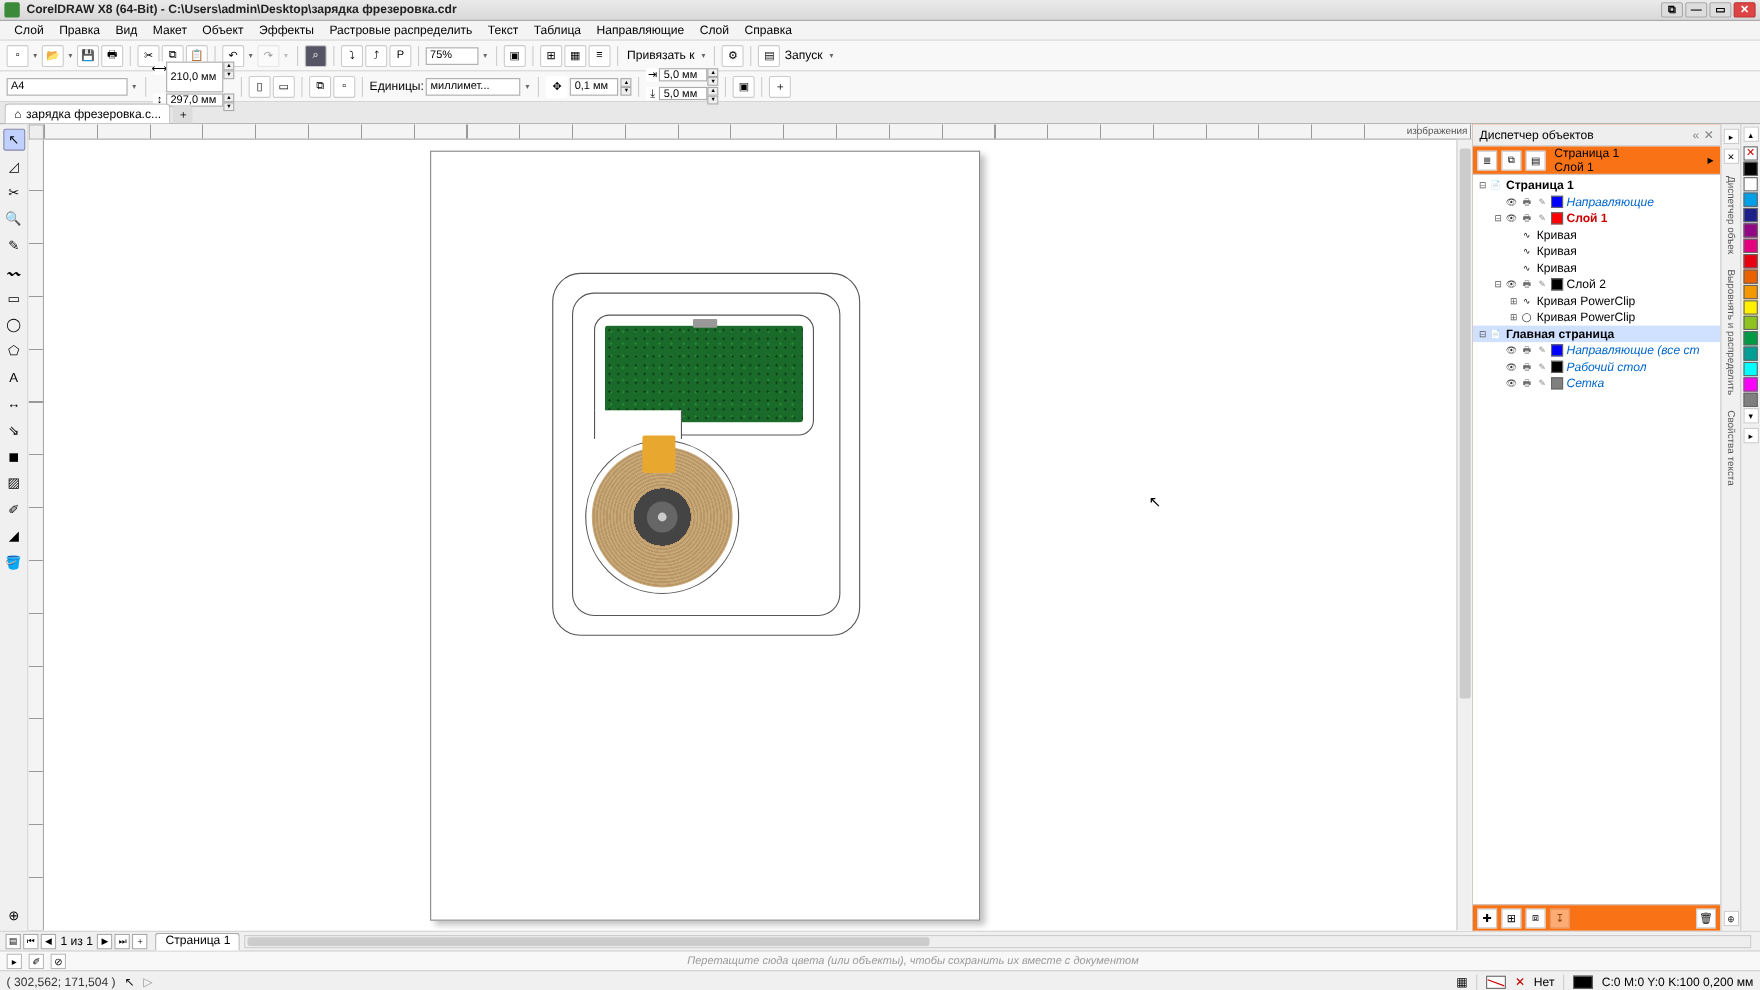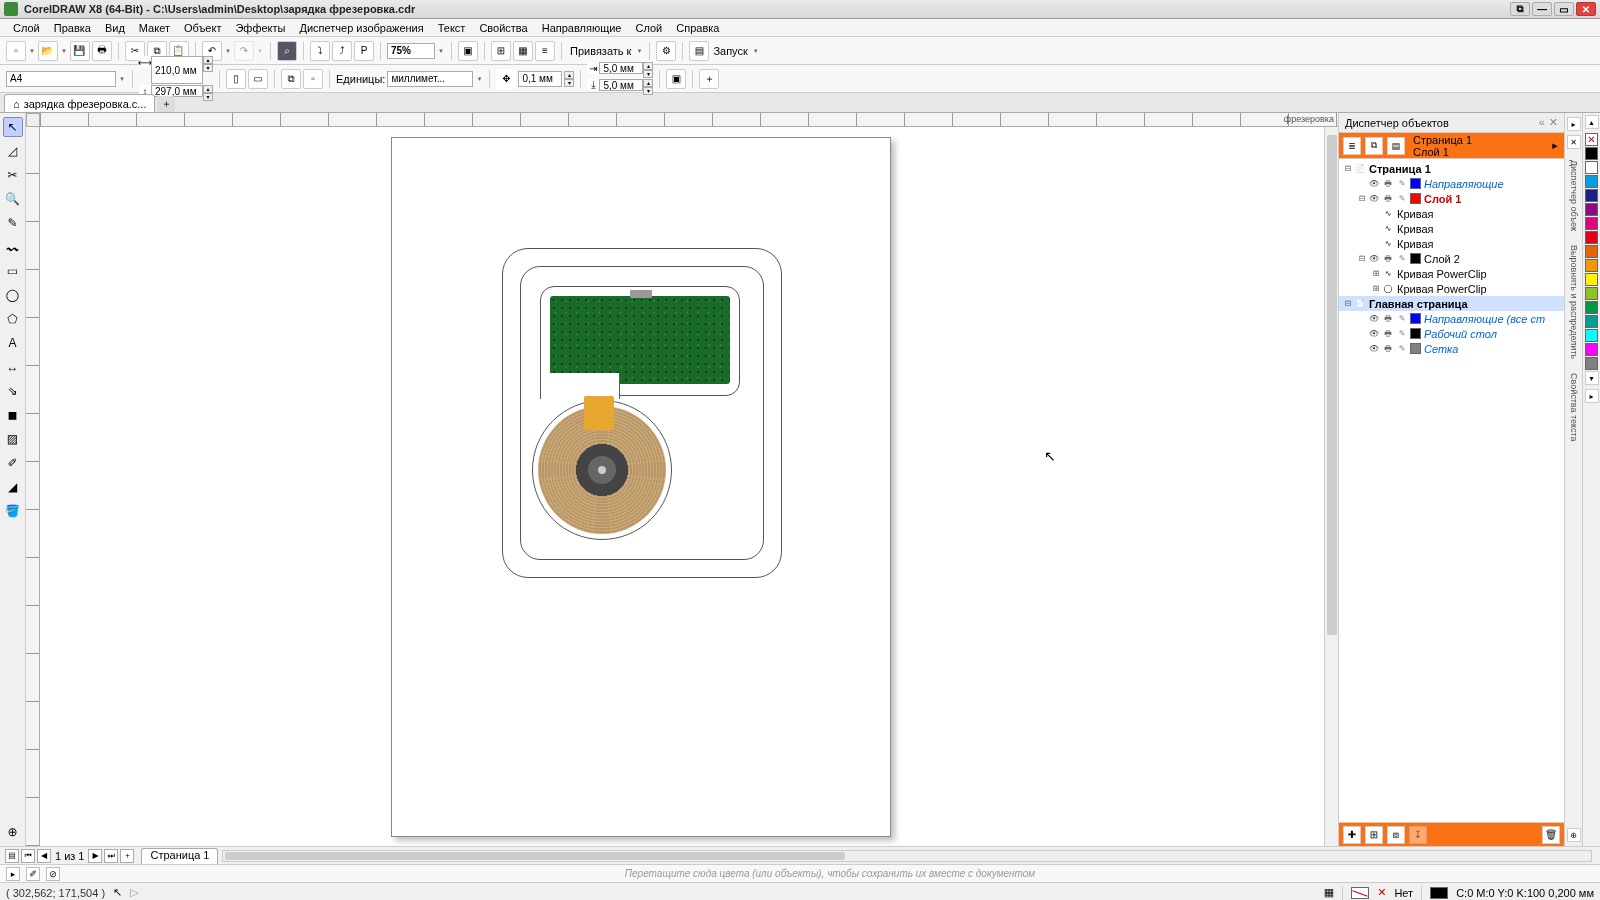--- a/index.html
+++ b/index.html
@@ -126,23 +126,23 @@
   <div class="win-btn win-close">✕</div>
 </div>
 
 <div class="menubar" id="menubar">
     <span>Слой</span>
     <span>Правка</span>
     <span>Вид</span>
     <span>Макет</span>
     <span>Объект</span>
     <span>Эффекты</span>
-    <span>Диспетчер изображения</span>
+    <span>Растровые распределить</span>
     <span>Текст</span>
-    <span>Свойства</span>
+    <span>Таблица</span>
     <span>Направляющие</span>
     <span>Слой</span>
     <span>Справка</span>
   </div>
 
 <div class="toolbar1">
   <div class="tb-btn">▫</div>
     <div class="tb-drop">▾</div>
   <div class="tb-btn">📂</div>
     <div class="tb-drop">▾</div>
@@ -157,21 +157,21 @@
     <div class="tb-drop">▾</div>
   <div class="tb-btn" style="opacity:.4">↷</div>
     <div class="tb-drop" style="opacity:.4">▾</div>
   <div class="tb-sep"></div>
   <div class="tb-btn" style="background:#556;color:#fff">⌕</div>
   <div class="tb-sep"></div>
   <div class="tb-btn">⤵</div>
   <div class="tb-btn">⤴</div>
   <div class="tb-btn">P</div>
   <div class="tb-sep"></div>
-  <input class="tb-input" style="width: 48px; font-weight: bold;" value="75%">
+  <input class="tb-input" style="width: 48px;" value="75%">
   <div class="tb-drop">▾</div>
   <div class="tb-sep"></div>
   <div class="tb-btn">▣</div>
   <div class="tb-sep"></div>
   <div class="tb-btn">⊞</div>
   <div class="tb-btn">▦</div>
   <div class="tb-btn">≡</div>
   <div class="tb-sep"></div>
   <span style="padding:0 2px;cursor:pointer">Привязать к</span>
   <div class="tb-drop">▾</div>
@@ -274,21 +274,21 @@
     <div class="tool">✐</div>
     <div class="tool">◢</div>
     <div class="tool">🪣</div>
     <div style="flex:1"></div>
     <div class="tool">⊕</div>
   </div>
 
   <div class="canvas-area">
     <div class="ruler-c"></div>
     <div class="ruler-h">
-        <span class="ruler-unit">фрезеровка</span>
+        <span class="ruler-unit">изображения</span>
       </div>
     <div class="ruler-v"></div>
     <div class="page">
       <div class="shape-outer"></div>
       <div class="shape-inner"></div>
       <div class="shape-notch"></div>
       <div class="shape-notch2"></div>
       <div class="pcb"></div>
       <div class="coil-outer"></div>
       <div class="coil"></div>

